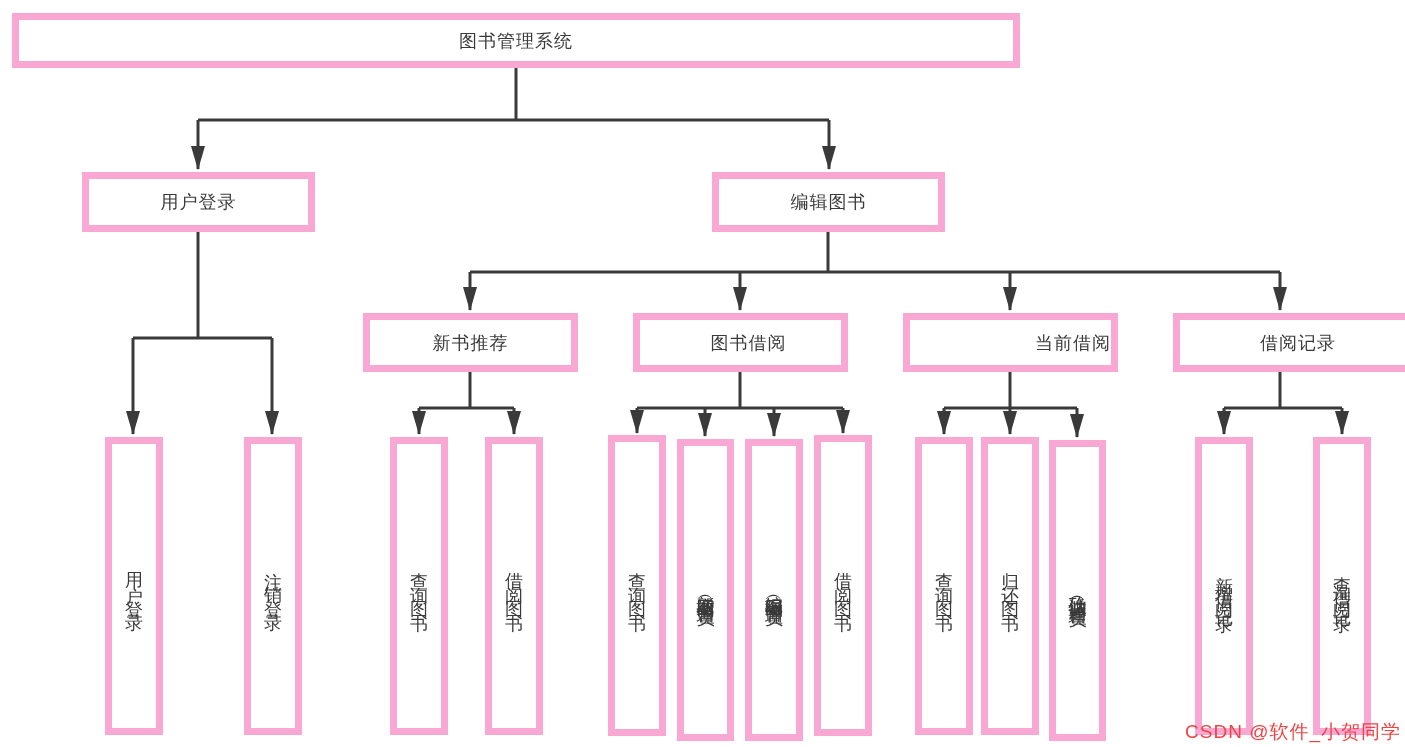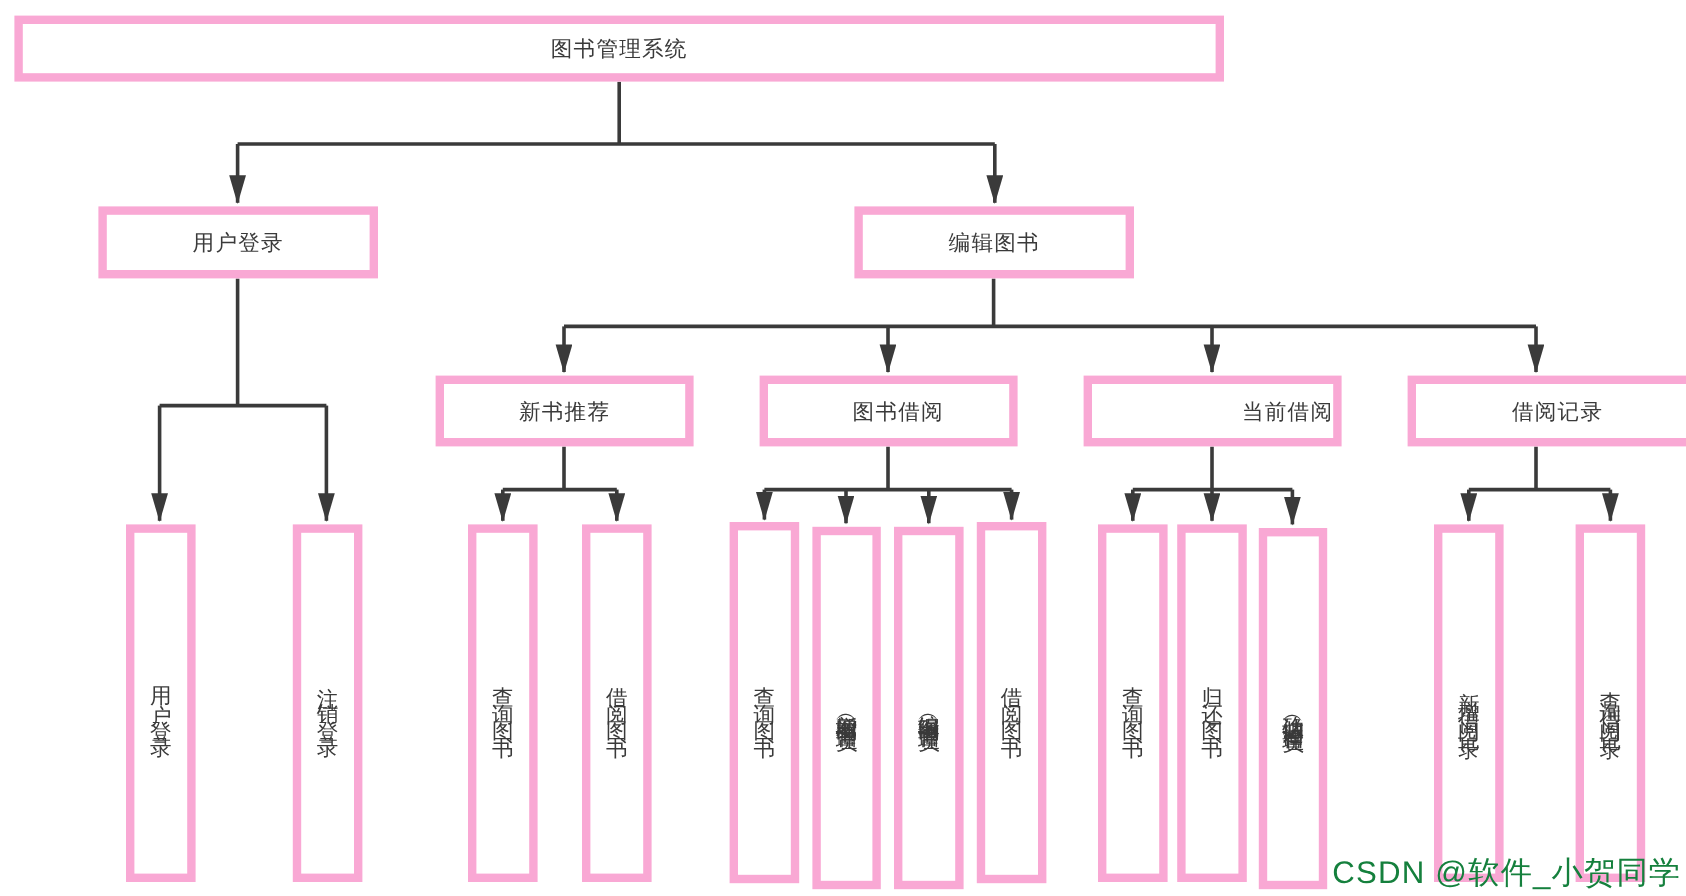--- a/index.html
+++ b/index.html
@@ -27,23 +27,23 @@
     writing-mode:vertical-rl;
     text-orientation:mixed;
     letter-spacing:14px;
     line-height:1;
   }
   .vbox span { display:block; }
   #watermark {
     position:absolute;
     right:4px;
     bottom:2px;
-    font-size:26px;
+    font-size:19px;
     letter-spacing:1px;
-    color:#15803d;
+    color:#ef4444;
     white-space:nowrap;
   }
 </style>
 </head>
 <body>
 
 <div id="canvas">
 
   <svg id="wires" viewBox="0 0 1405 747" xmlns="http://www.w3.org/2000/svg">
     <defs>

